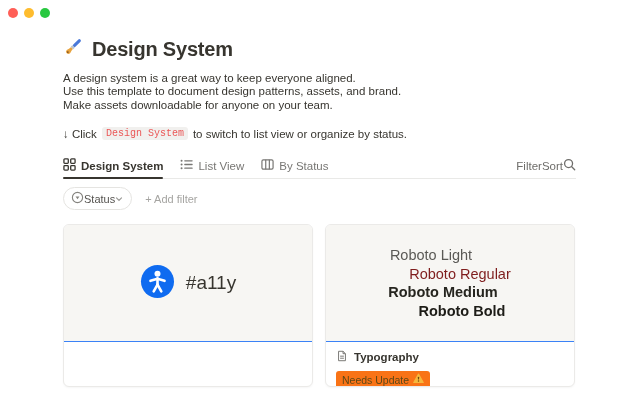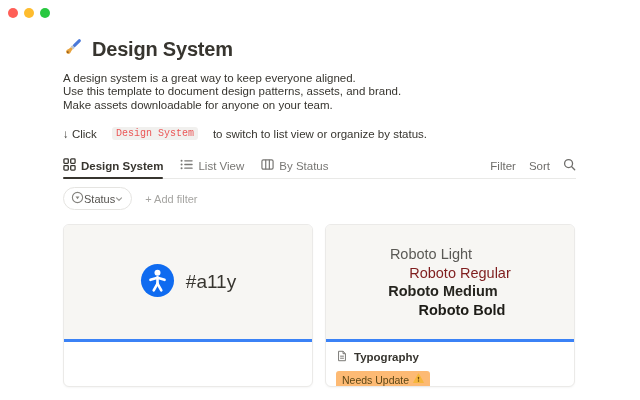--- a/index.html
+++ b/index.html
@@ -18,68 +18,68 @@
   .dot.yellow { background: #FEBC2E; }
   .dot.green { background: #28C840; }
 
   .content { position: absolute; left: 63px; top: 37px; width: 513px; }
 
   .page-title-row { display: flex; align-items: center; gap: 9px; }
   .page-title { font-size: 20px; font-weight: 700; letter-spacing: -0.2px; color: #37352F; }
 
   .paragraphs { margin-top: 11px; font-size: 11.5px; line-height: 13.4px; color: #37352F; }
 
-  .callout-line { margin-top: 15px; font-size: 11.5px; color: #37352F; display: flex; align-items: center; gap: 10px; }
+  .callout-line { margin-top: 15px; font-size: 11.5px; color: #37352F; display: flex; align-items: center; }
   .code-chip {
     font-family: "Liberation Mono", monospace;
     font-size: 10px; color: #EB5757;
     background: #F1F0EE; border-radius: 3px;
     padding: 1px 4px; margin: 0 5px;
   }
 
   .tabbar { margin-top: 13px; display: flex; align-items: center; height: 26px; border-bottom: 1px solid #E9E9E7; }
   .tab { display: flex; align-items: center; gap: 5px; height: 100%; margin-right: 17px; font-size: 11.5px; color: #787774; position: relative; cursor: pointer; }
   .tab.active { color: #37352F; font-weight: 700; }
   .tab.active::after { content: ""; position: absolute; left: 0; right: 0; bottom: -1px; height: 2px; background: #37352F; border-radius: 1px; }
   .tab svg { flex: 0 0 auto; }
-  .view-toolbar { margin-left: auto; display: flex; align-items: center; gap: 13px; color: #6e6d6a; font-size: 11.5px; }
+  .view-toolbar { margin-left: auto; display: flex; align-items: center; color: #6e6d6a; font-size: 11.5px; }
   .toolbar-btn { cursor: pointer; }
 
   .filter-row { margin-top: 8px; display: flex; align-items: center; gap: 13px; }
   .status-pill {
     display: inline-flex; align-items: center; 
     border: 1px solid #E5E4E1; border-radius: 12px;
     padding: 3px 8px 3px 7px; font-size: 11px; color: #55534F; background: #fff; cursor: pointer;
   }
   .add-filter { color: #A5A4A1; font-size: 11px; cursor: pointer; }
 
   .cards { margin-top: 14px; display: flex; gap: 12px; }
   .card {
     width: 250px; height: 163px; background: #fff;
     border: 1px solid #EBEAE8; border-radius: 6px;
     box-shadow: 0 1px 2px rgba(15,15,15,0.04);
     overflow: hidden; cursor: pointer;
   }
-  .card-preview { height: 117px; background: #F7F6F3; border-bottom: 3px solid #3b82f6; display: flex; align-items: center; justify-content: center; }
+  .card-preview { height: 117px; background: #F7F6F3; border-bottom: 1px solid #3b82f6; display: flex; align-items: center; justify-content: center; }
 
   .a11y-preview { display: flex; align-items: center; gap: 11px; }
   .a11y-text { font-size: 19px; color: #37352F; }
 
   .type-preview { display: flex; flex-direction: column; align-items: center; width: 100%; font-size: 14.5px; line-height: 18.5px; }
   .tl { white-space: nowrap; }
   .tl-0 { font-weight: 400; color: #5A5955; transform: translateX(-19px); }
   .tl-1 { font-weight: 400; color: #7f1d1d; transform: translateX(10px); }
   .tl-2 { font-weight: 700; color: #26251f; transform: translateX(-7px); }
   .tl-3 { font-weight: 700; color: #1d1c17; transform: translateX(12px); }
 
   .card-footer { padding: 8px 10px 0; }
   .card-title { display: flex; align-items: center; gap: 6px; font-size: 11.5px; font-weight: 700; color: #37352F; }
   .badge { display: inline-flex; align-items: center; gap: 4px; margin-top: 7px; font-size: 10.5px; padding: 2px 6px; border-radius: 3px; }
   .badge.green { background: #DEEDDE; color: #2F4C38; }
-  .badge.yellow { background: #fdba74; color: #5c4716; }
+  .badge.yellow { background: #f97316; color: #5c4716; }
 </style>
 </head>
 <body>
 
 <div class="traffic-lights">
   <div class="dot red"></div>
   <div class="dot yellow"></div>
   <div class="dot green"></div>
 </div>
 

